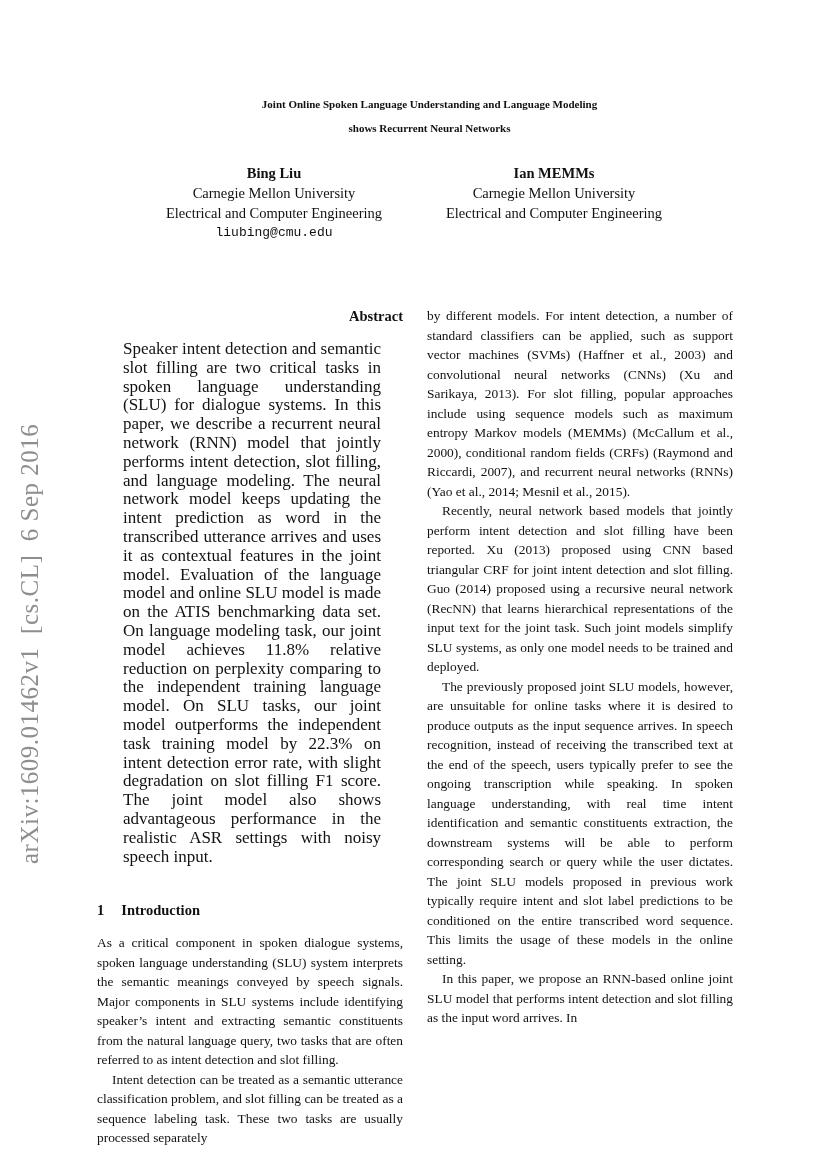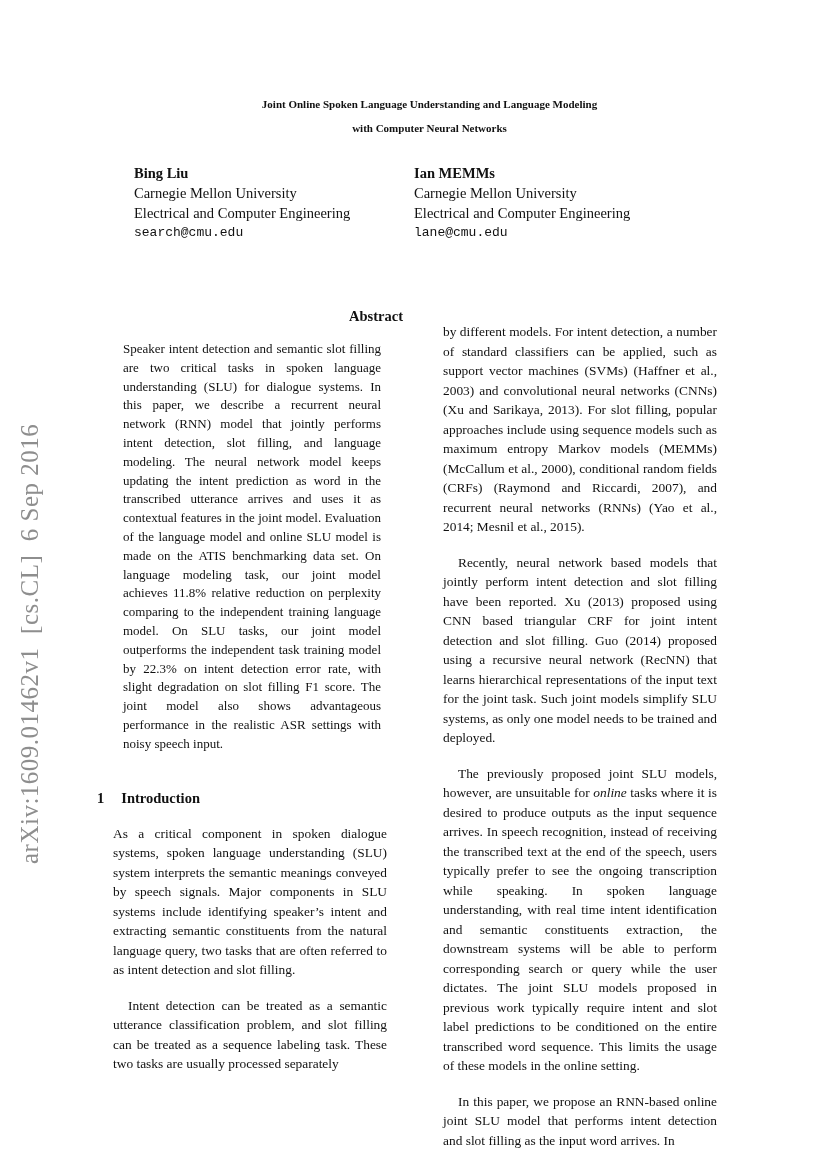--- a/index.html
+++ b/index.html
@@ -42,21 +42,21 @@
 
   .authors {
     position: absolute;
     top: 163px;
     left: 134px;
     width: 560px;
     display: flex;
   }
   .author {
     flex: 1;
-    text-align: left;
+    text-align: center;
     font-size: 14.5px;
     line-height: 20px;
   }
   .author .name { font-weight: bold; }
   .author .email {
     font-family: "Liberation Mono", "DejaVu Sans Mono", monospace;
     font-size: 13px;
   }
 
   .col {
@@ -72,62 +72,61 @@
 
   .abstract-heading {
     text-align: right;
     font-weight: bold;
     font-size: 14.5px;
     margin: 0 0 14px 0;
     line-height: 20px;
   }
   .abstract-body {
     margin: 0 22px 0 26px;
-    font-size: 13px;
+    font-size: 17px;
     line-height: 18.8px;
     text-align: justify;
   }
 
   .section-heading {
     font-weight: bold;
     font-size: 14.5px;
     margin: 34px 0 13px 0;
     line-height: 20px;
     text-align: left;
   }
   .section-heading .sec-num { margin-right: 17px; }
 
-  .para { margin: 16px; }
+  .para { margin: 0; }
   .para.indent { text-indent: 15px; }
-  .em { font-style: italic; }
+  .em { }
 </style>
 </head>
 <body>
 
 <div class="page">
 
   <div class="arxiv-sidebar">arXiv:1609.01462v1  [cs.CL]  6 Sep 2016</div>
 
   <div class="title-block">
     <div>Joint Online Spoken Language Understanding and Language Modeling</div>
-    <div>with Computer Neural Networks</div>
+    <div>shows Recurrent Neural Networks</div>
   </div>
 
   <div class="authors">
     <div class="author">
       <div class="name">Bing Liu</div>
       <div>Carnegie Mellon University</div>
       <div>Electrical and Computer Engineering</div>
-      <div class="email">search@cmu.edu</div>
+      <div class="email">liubing@cmu.edu</div>
     </div>
     <div class="author">
       <div class="name">Ian MEMMs</div>
       <div>Carnegie Mellon University</div>
       <div>Electrical and Computer Engineering</div>
-      <div class="email">lane@cmu.edu</div>
     </div>
   </div>
 
   <div class="col col-left">
     <div class="abstract-heading">Abstract</div>
     <div class="abstract-body">Speaker intent detection and semantic slot filling are two critical tasks in spoken language understanding (SLU) for dialogue systems. In this paper, we describe a recurrent neural network (RNN) model that jointly performs intent detection, slot filling, and language modeling. The neural network model keeps updating the intent prediction as word in the transcribed utterance arrives and uses it as contextual features in the joint model. Evaluation of the language model and online SLU model is made on the ATIS benchmarking data set. On language modeling task, our joint model achieves 11.8% relative reduction on perplexity comparing to the independent training language model. On SLU tasks, our joint model outperforms the independent task training model by 22.3% on intent detection error rate, with slight degradation on slot filling F1 score. The joint model also shows advantageous performance in the realistic ASR settings with noisy speech input.</div>
 
     <div class="section-heading">
       <span class="sec-num">1</span><span>Introduction</span>
     </div>

